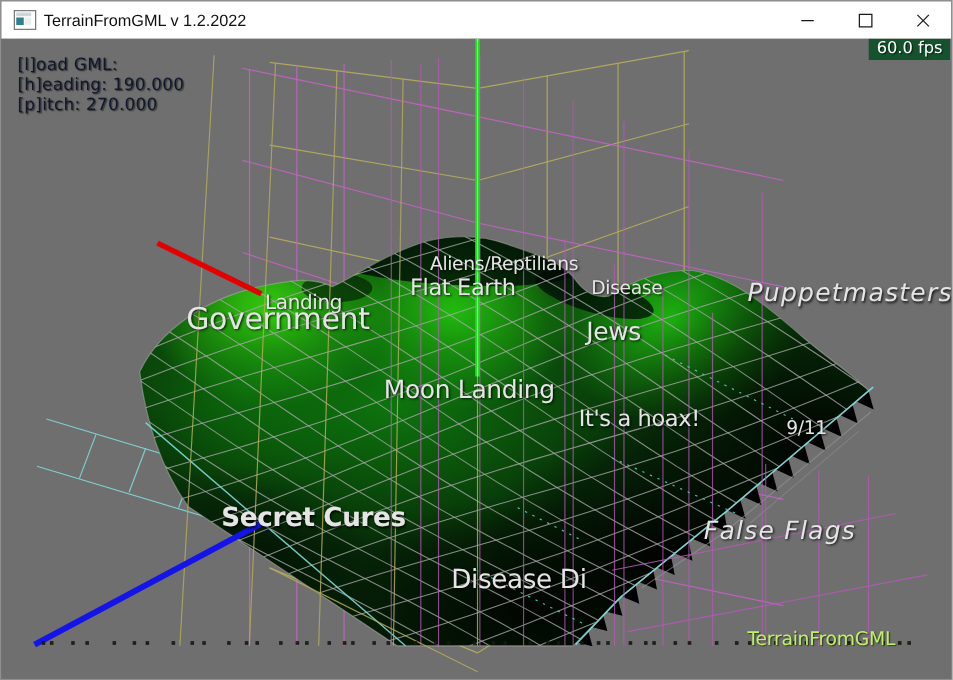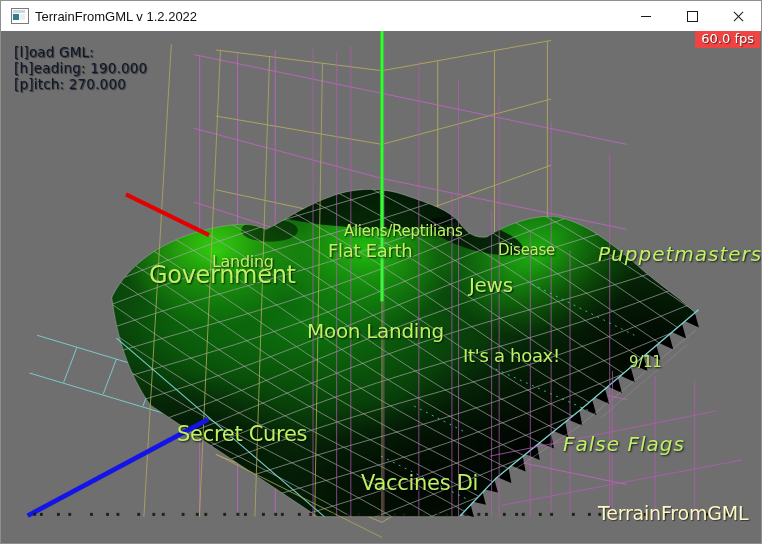--- a/index.html
+++ b/index.html
@@ -14,25 +14,25 @@
   .win-btn{width:46px;height:100%;display:flex;align-items:center;justify-content:center;}
   .glyph-min{width:10px;height:1px;background:#1a1a1a;display:block;}
   .glyph-max{width:9px;height:9px;border:1px solid #1a1a1a;display:block;}
   .glyph-close{position:relative;width:13px;height:13px;display:block;}
   .glyph-close i{position:absolute;left:0;top:6px;width:13px;height:1px;background:#1a1a1a;display:block;}
   .glyph-close i:first-child{transform:rotate(45deg);}
   .glyph-close i:last-child{transform:rotate(-45deg);}
   .client{position:absolute;left:0;top:30px;width:762px;height:514px;background:#6f6f6f;overflow:hidden;}
   .client svg{position:absolute;left:0;top:0;}
   .hud{position:absolute;left:13px;top:13px;color:#0f172a;font-size:13.5px;line-height:16px;text-shadow:1px 1px 1px rgba(45,45,45,.95);letter-spacing:.2px;}
-  .fps{position:absolute;top:0;right:3px;background:#ef4444;color:#ffffff;font-size:13px;padding:0 6px 2px 6px;text-shadow:1px 1px 1px rgba(0,0,0,.6);}
+  .fps{position:absolute;top:0;right:3px;background:#14532d;color:#ffffff;font-size:13px;padding:0 6px 2px 6px;text-shadow:1px 1px 1px rgba(0,0,0,.6);}
   .labels{position:absolute;left:0;top:0;width:100%;height:100%;pointer-events:none;}
-  .tlabel{position:absolute;color:#bef264;white-space:nowrap;letter-spacing:-0.3px;text-shadow:1px 1px 2px rgba(0,0,0,.8);margin-top:20px;}
+  .tlabel{position:absolute;color:#e5e5e5;white-space:nowrap;letter-spacing:-0.3px;text-shadow:1px 1px 2px rgba(0,0,0,.8);}
   .tlabel.italic{font-style:italic;letter-spacing:1px;}
-  .watermark{position:absolute;left:597px;top:471px;color:#fef9c3;font-size:19px;letter-spacing:-0.2px;text-shadow:1px 1px 1px rgba(30,30,30,.7);}
+  .watermark{position:absolute;left:597px;top:471px;color:#bef264;font-size:15px;letter-spacing:-0.2px;text-shadow:1px 1px 1px rgba(30,30,30,.7);}
 </style>
 </head>
 <body>
 
 <div class="window">
   <div class="titlebar">
     <span class="app-icon">
       <span class="ic-top"></span>
       <span class="ic-teal"></span>
       <span class="ic-lite"></span>
@@ -329,25 +329,25 @@
       <div>[l]oad GML:</div>
       <div>[h]eading: 190.000</div>
       <div>[p]itch: 270.000</div>
     </div>
     <div class="fps">60.0 fps</div>
     <div class="labels" id="labels">
         <div class="tlabel" style="left: 148px; top: 210px; font-size: 24px;">Government</div>
         <div class="tlabel" style="left: 211px; top: 201px; font-size: 16px;">Landing</div>
         <div class="tlabel" style="left: 327px; top: 189px; font-size: 18px; text-align: right;">Flat Earth</div>
         <div class="tlabel" style="left: 343px; top: 171px; font-size: 15px;">Aliens/Reptilians</div>
-        <div class="tlabel" style="left: 497px; top: 190px; font-size: 15px;">Disease</div>
+        <div class="tlabel" style="left: 472px; top: 190px; font-size: 15px;">Disease</div>
         <div class="tlabel" style="left: 468px; top: 222px; font-size: 20px;">Jews</div>
         <div class="tlabel italic" style="left: 597px; top: 191px; font-size: 20px;">Puppetmasters</div>
         <div class="tlabel" style="left: 462px; top: 294px; font-size: 18px;">It's a hoax!</div>
         <div class="tlabel" style="left: 306px; top: 268px; font-size: 20px;">Moon Landing</div>
         <div class="tlabel" style="left: 628px; top: 302px; font-size: 15px;">9/11</div>
-        <div class="tlabel" style="left: 176px; top: 371px; font-size: 21px;">Secret Cures</div>
+        <div class="tlabel" style="left: 176px; top: 371px; font-size: 21px; font-weight: bold;">Secret Cures</div>
         <div class="tlabel italic" style="left: 562px; top: 381px; font-size: 20px;">False Flags</div>
-        <div class="tlabel" style="left: 360px; top: 420px; font-size: 21px;">Vaccines Di</div>
+        <div class="tlabel" style="left: 360px; top: 420px; font-size: 21px;">Disease Di</div>
       </div>
     <div class="watermark">TerrainFromGML</div>
   </div>
 </div>
 
 </body></html>

